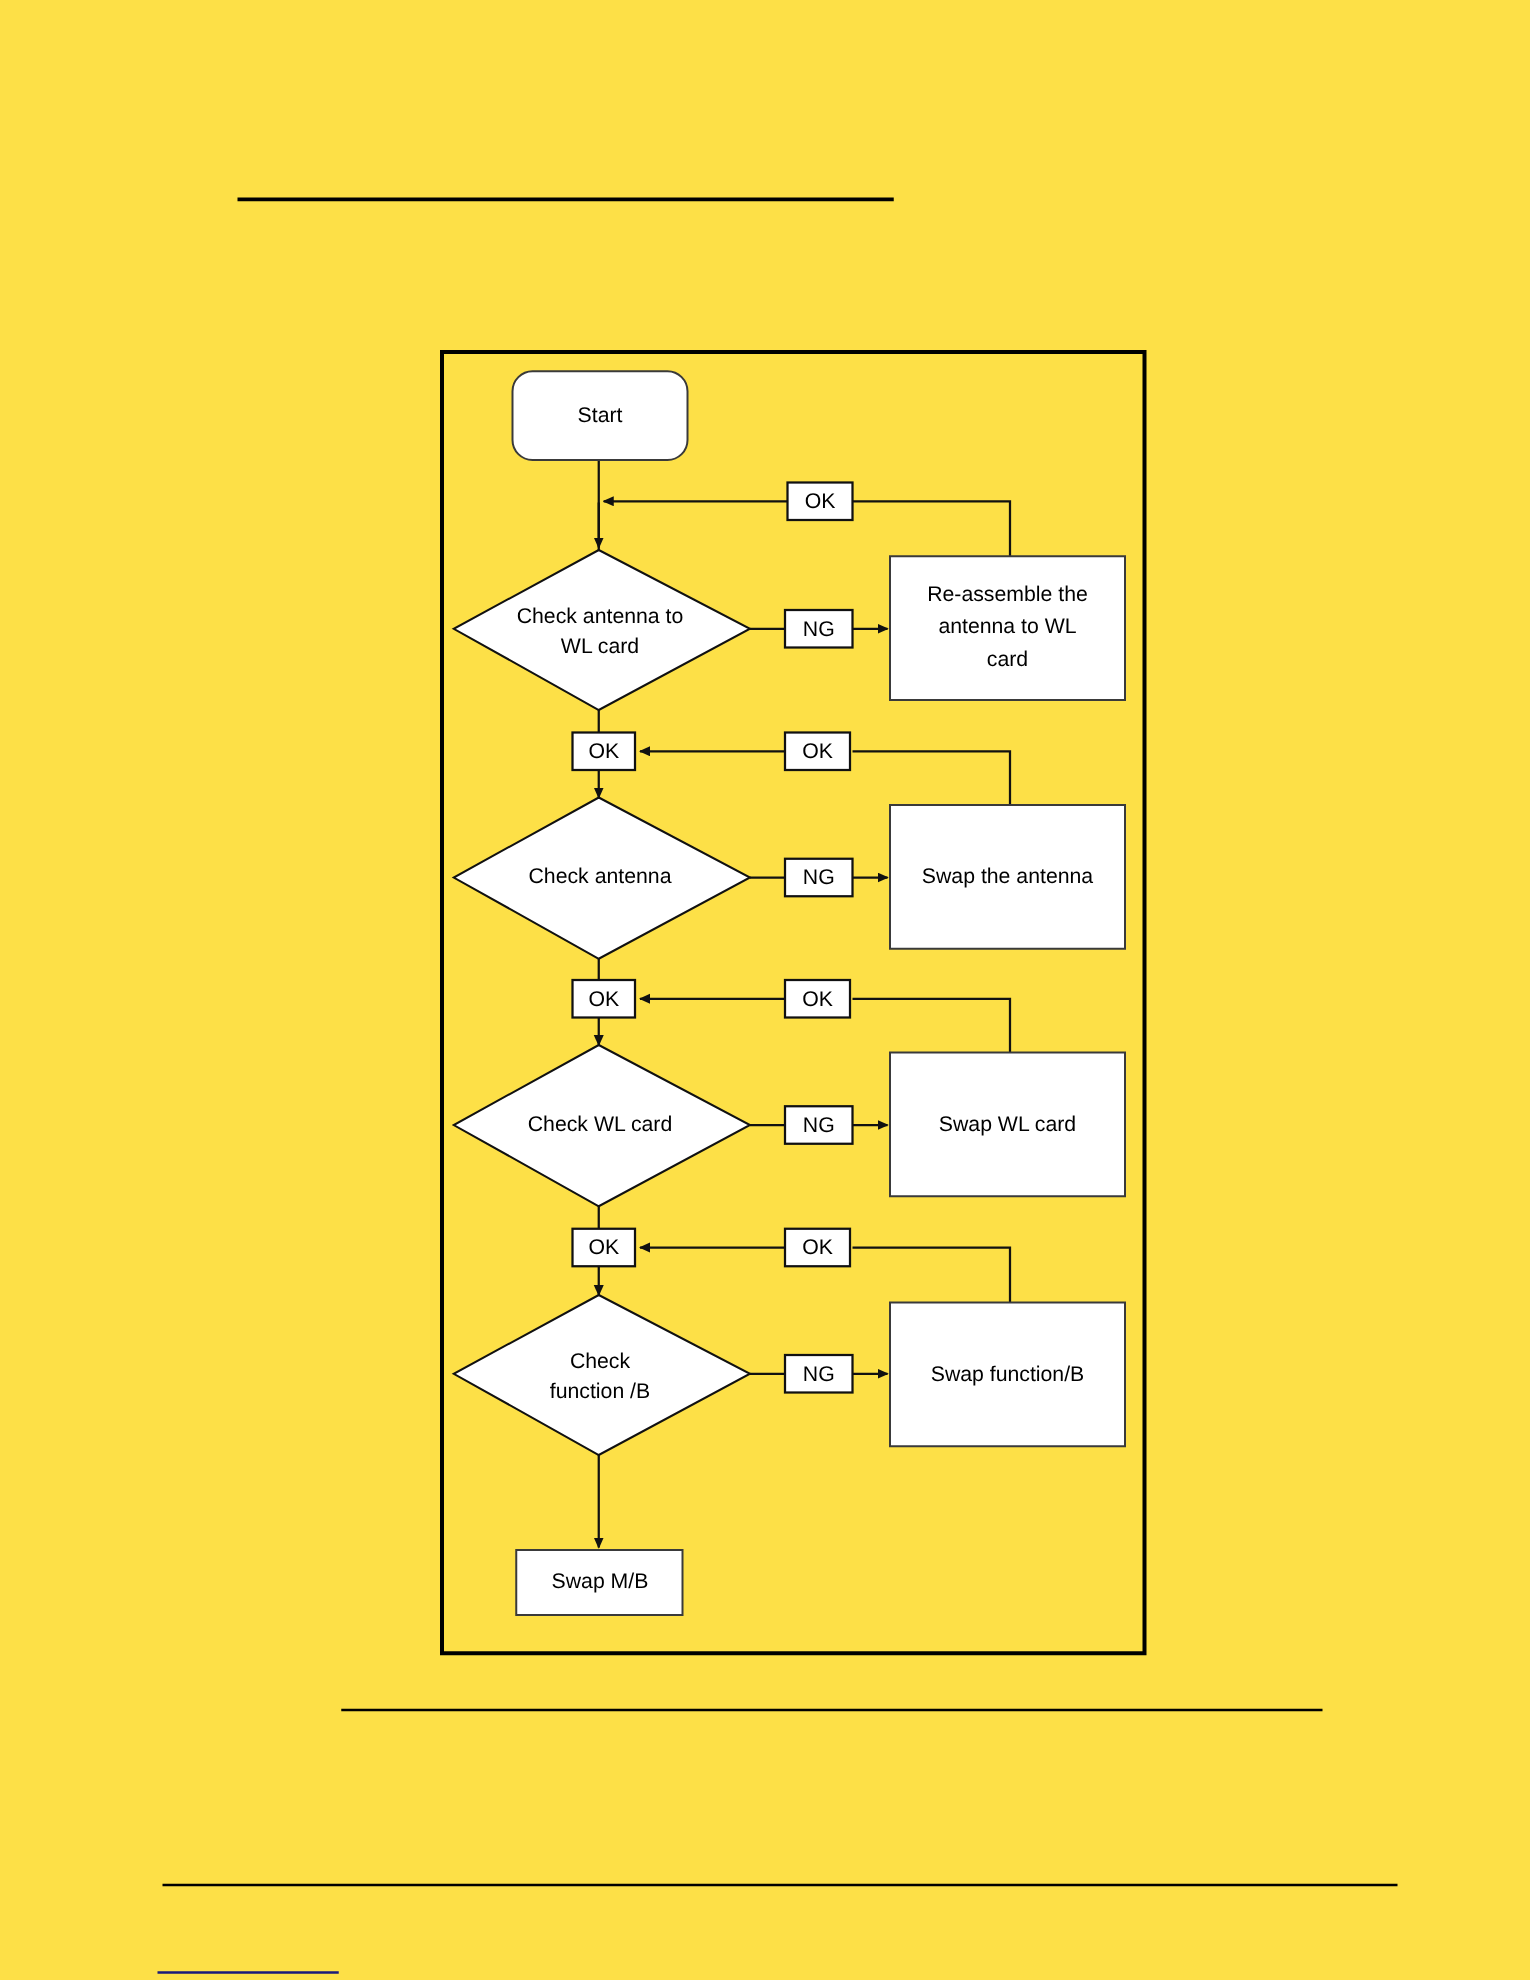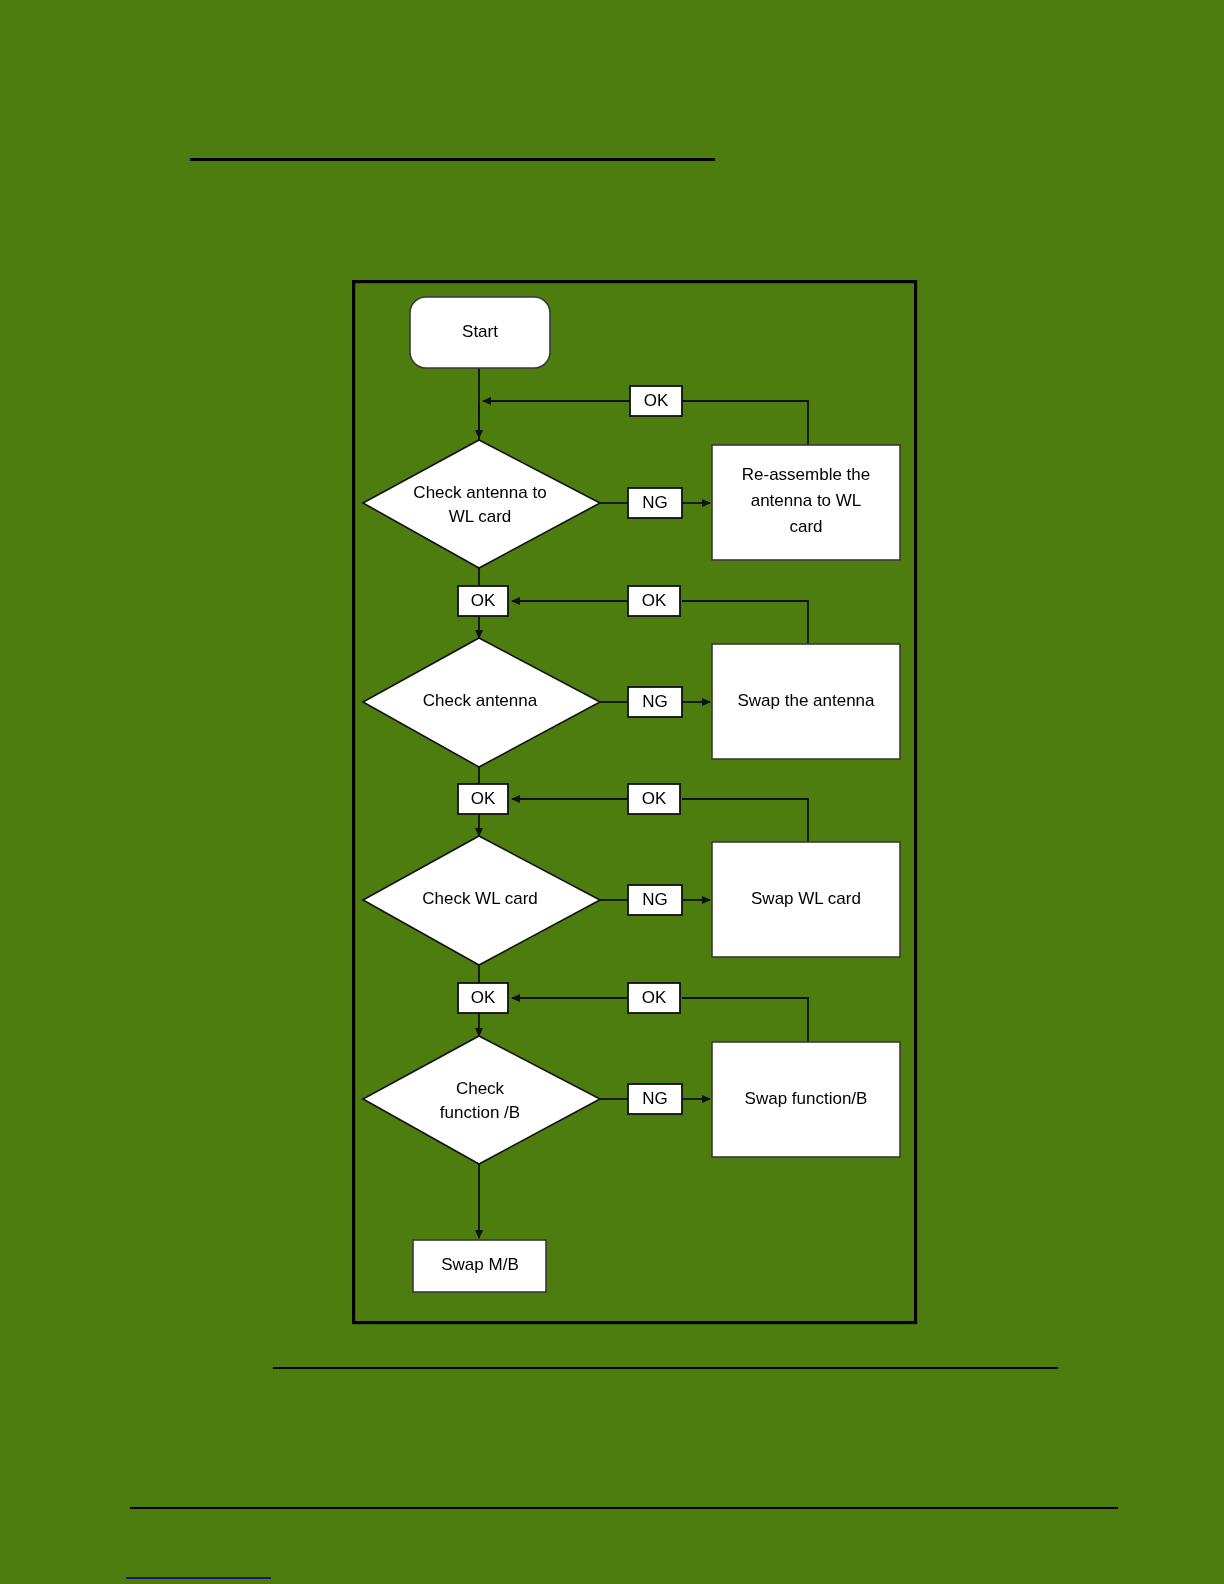--- a/index.html
+++ b/index.html
@@ -10,21 +10,21 @@
   body {
     width: 1224px;
     height: 1584px;
     position: relative;
     font-family: "Liberation Sans", sans-serif;
     overflow: hidden;
   }
   .page {
     position: absolute;
     inset: 0;
-    background: #4d7c0f;
+    background: #fde047;
   }
   
   .rule {
     position: absolute;
     background: #000000;
   }
   .rule-top    { left: 190px;  top: 158px;  width: 525px;  height: 3px; }
   .rule-mid    { left: 273px;  top: 1367px; width: 785px;  height: 2px; }
   .rule-low    { left: 130px;  top: 1507px; width: 988px;  height: 2px; }
   .rule-link   { left: 126px;  top: 1577px; width: 145px;  height: 2px; background: #1a1a7a; }

